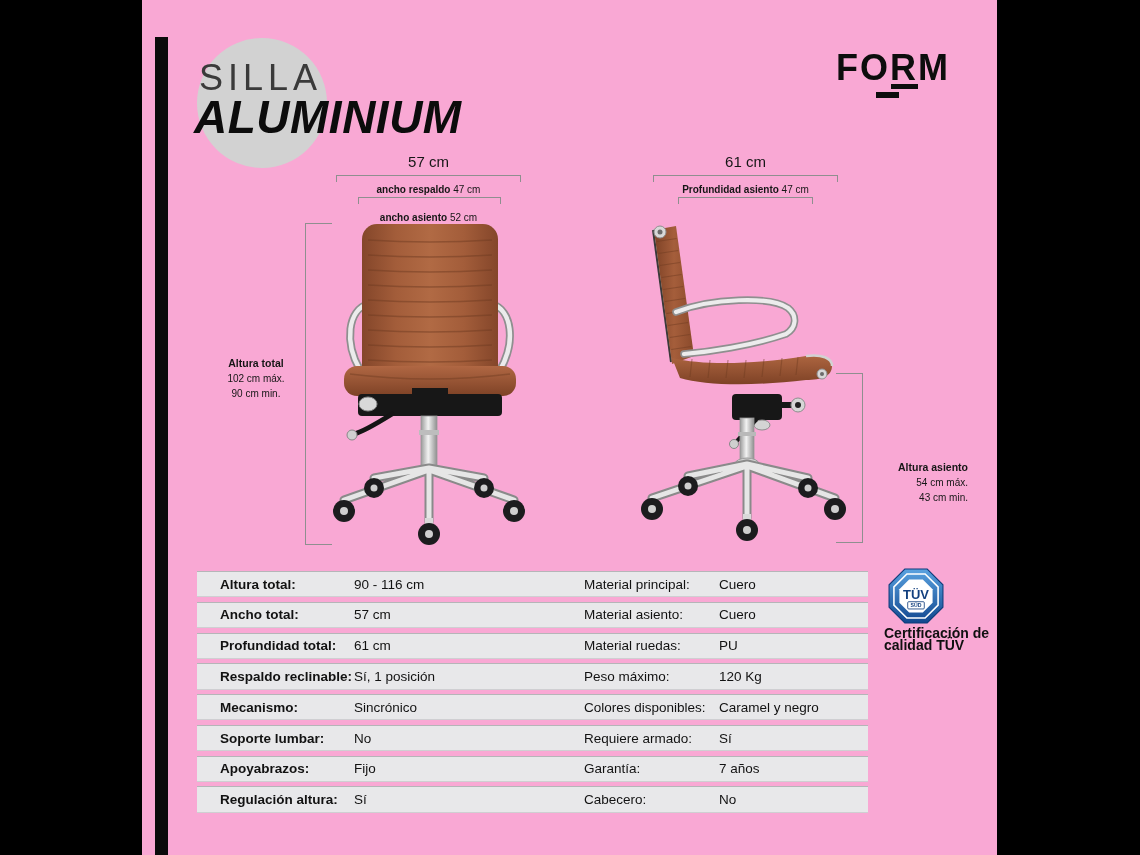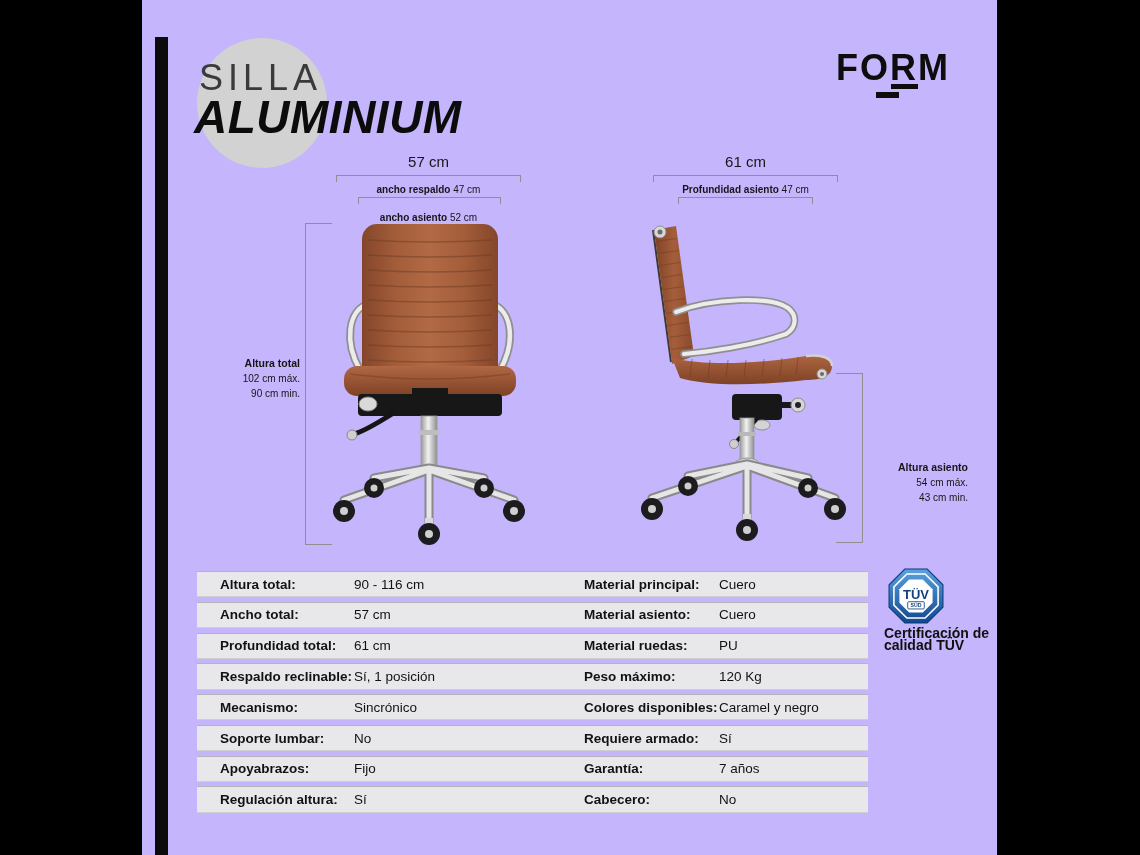--- a/index.html
+++ b/index.html
@@ -1,16 +1,16 @@
 <!DOCTYPE html>
 <html><head>
 <meta charset="utf-8">
 <style>
   html,body{margin:0;padding:0;background:#fff;}
-  .canvas{position:relative;width:1140px;height:855px;background:#c4b5fd;overflow:hidden;
+  .canvas{position:relative;width:1140px;height:855px;background:#f9a8d4;overflow:hidden;
           font-family:"Liberation Sans", sans-serif;}
   .abs{position:absolute;}
 
   
   .letterbox{position:absolute;top:0;height:855px;background:#000;}
   .accent-bar{position:absolute;left:155px;top:37px;width:13px;height:818px;background:#0b0b0b;}
 
   
   .brand-circle{position:absolute;left:197px;top:38px;width:130px;height:130px;border-radius:50%;background:#d2d2d2;}
   .title-thin{position:absolute;left:199px;top:60px;font-size:36px;font-weight:300;color:#3a3a3a;letter-spacing:5px;line-height:1;}
@@ -24,30 +24,30 @@
 
   
   .dim-big{position:absolute;text-align:center;font-size:15px;font-weight:500;color:#161616;}
   .dim-sub{position:absolute;text-align:center;font-size:10px;color:#161616;}
   .dim-sub b{font-weight:700;}
   .h-bracket{position:absolute;height:7px;border:1.5px solid #8f8f8f;border-bottom:none;box-sizing:border-box;}
   .v-bracket-l{position:absolute;border:1.5px solid #8f8f8f;border-right:none;box-sizing:border-box;}
   .v-bracket-r{position:absolute;border:1.5px solid #8f8f8f;border-left:none;box-sizing:border-box;}
   .note{position:absolute;font-size:10px;line-height:15px;color:#161616;}
   .note .t{font-weight:700;font-size:10.5px;}
-  .note.right-align{text-align:right;}
+  .note.right-align{text-align:center;}
 
   
   .spec-table{position:absolute;left:197px;top:571px;width:671px;display:flex;flex-direction:column;gap:4.6px;}
   .spec-row{display:flex;align-items:center;height:26.2px;background:#e8e8ea;
             border-top:1px solid #b5b5b8;border-bottom:1px solid #cfcfd2;box-sizing:border-box;
             padding-left:23px;font-size:13.5px;color:#121212;}
   .c-l1{min-width:134px;font-weight:700;white-space:nowrap;}
   .c-v1{min-width:96px;width:230px;white-space:nowrap;}
-  .c-l2{min-width:135px;font-weight:700;white-space:nowrap;}
+  .c-l2{min-width:135px;font-weight:400;white-space:nowrap;}
   .c-v2{flex:1;white-space:nowrap;}
 
   
   .tuv-badge{position:absolute;left:888px;top:568px;}
   .tuv-caption{position:absolute;left:884px;top:628px;font-size:14px;line-height:11.5px;font-weight:700;color:#101010;}
 
   svg{display:block;}
 </style>
 </head>
 <body>

